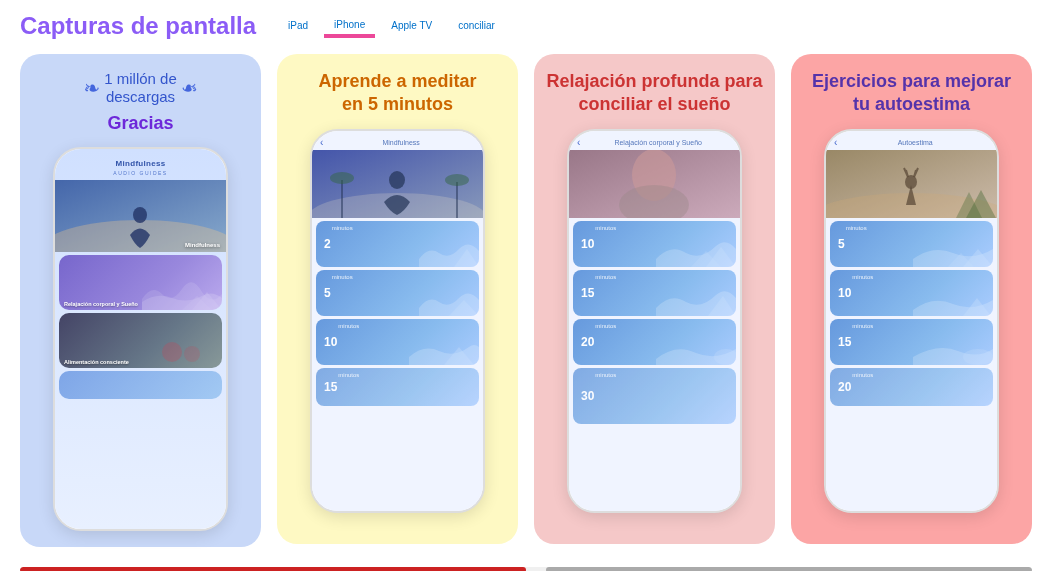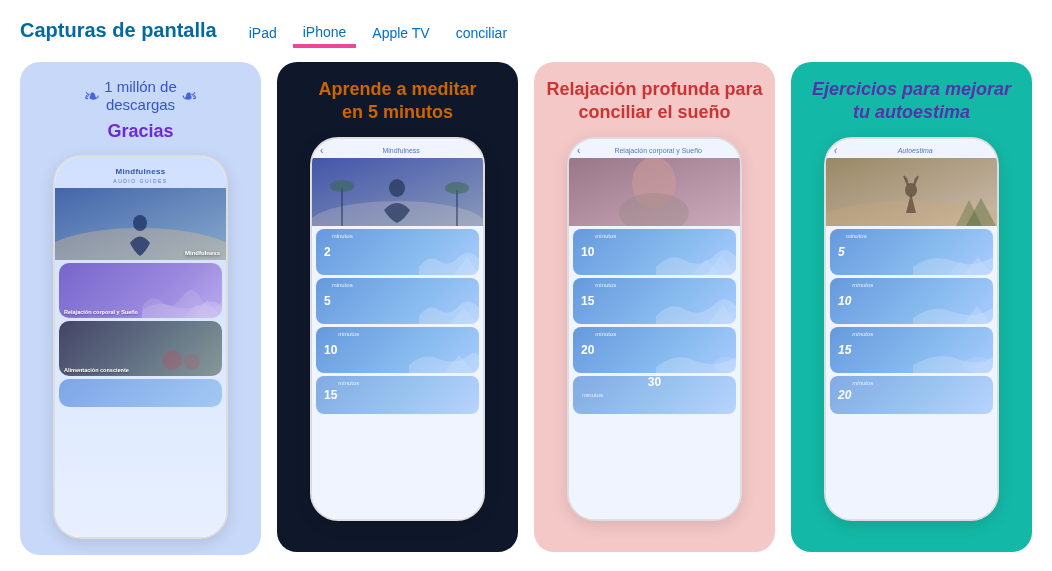--- a/index.html
+++ b/index.html
@@ -15,38 +15,37 @@
       padding: 12px 20px 0 20px;
     }
     
     .header {
       display: flex;
       align-items: center;
       gap: 0;
       margin-bottom: 14px;
     }
     .header-title {
-      font-size: 20px;
+      font-size: 24px;
       font-weight: 700;
-      color: #0369a1;
+      color: #8b5cf6;
       margin-right: 22px;
     }
     .tab-nav {
       display: flex;
       gap: 6px;
       align-items: center;
     }
     .tab-item {
-      font-size: 14px;
+      font-size: 10px;
       color: #0070c9;
       padding: 4px 10px;
       cursor: pointer;
       border-bottom: 2px solid transparent;
       text-decoration: none;
-      margin-top: 8px;
     }
     .tab-item.active {
       color: #0070c9;
       border-bottom: 4px solid #ec4899;
       font-weight: 500;
     }
     .tab-item:not(.active) {
       color: #0070c9;
     }
 
@@ -63,23 +62,23 @@
       border-radius: 20px;
       padding: 16px 12px;
       flex: 1;
       display: flex;
       flex-direction: column;
       align-items: center;
       min-height: 490px;
       position: relative;
     }
     .phone-card.blue { background: #c8d8f8; }
-    .phone-card.peach { background: #0f172a; }
+    .phone-card.peach { background: #fef9c3; }
     .phone-card.salmon { background: #f5c8c8; }
-    .phone-card.lavender { background: #14b8a6; font-style: italic; }
+    .phone-card.lavender { background: #fca5a5; }
 
     .card-title {
       font-size: 18px;
       font-weight: 700;
       text-align: center;
       margin-bottom: 12px;
       line-height: 1.3;
     }
     .card-title.blue-text { color: #6d28d9; }
     .card-title.orange-text { color: #cc6600; }
@@ -455,21 +454,21 @@
             </svg>
           </div>
           <div class="meditation-item">
             <span class="meditation-time">20</span>
             <span class="meditation-unit">minutos</span>
             <svg class="meditation-wave" viewBox="0 0 80 36">
               <path d="M0 30 Q20 14 40 24 Q60 32 80 20 L80 36 L0 36Z" fill="white" opacity="0.5"></path>
               <ellipse cx="70" cy="28" rx="12" ry="8" fill="white" opacity="0.3"></ellipse>
             </svg>
           </div>
-          <div class="meditation-item" style="height:38px; opacity:0.8;flex-direction:column;">
+          <div class="meditation-item" style="height:56px; opacity:0.8;">
             <span class="meditation-time">30</span>
             <span class="meditation-unit">minutos</span>
           </div>
         </div>
       </div>
     </div>
 
     <div class="phone-card lavender">
       <div class="card-title purple-text">Ejercicios para mejorar<br>tu autoestima</div>
       <div class="phone-mockup">

